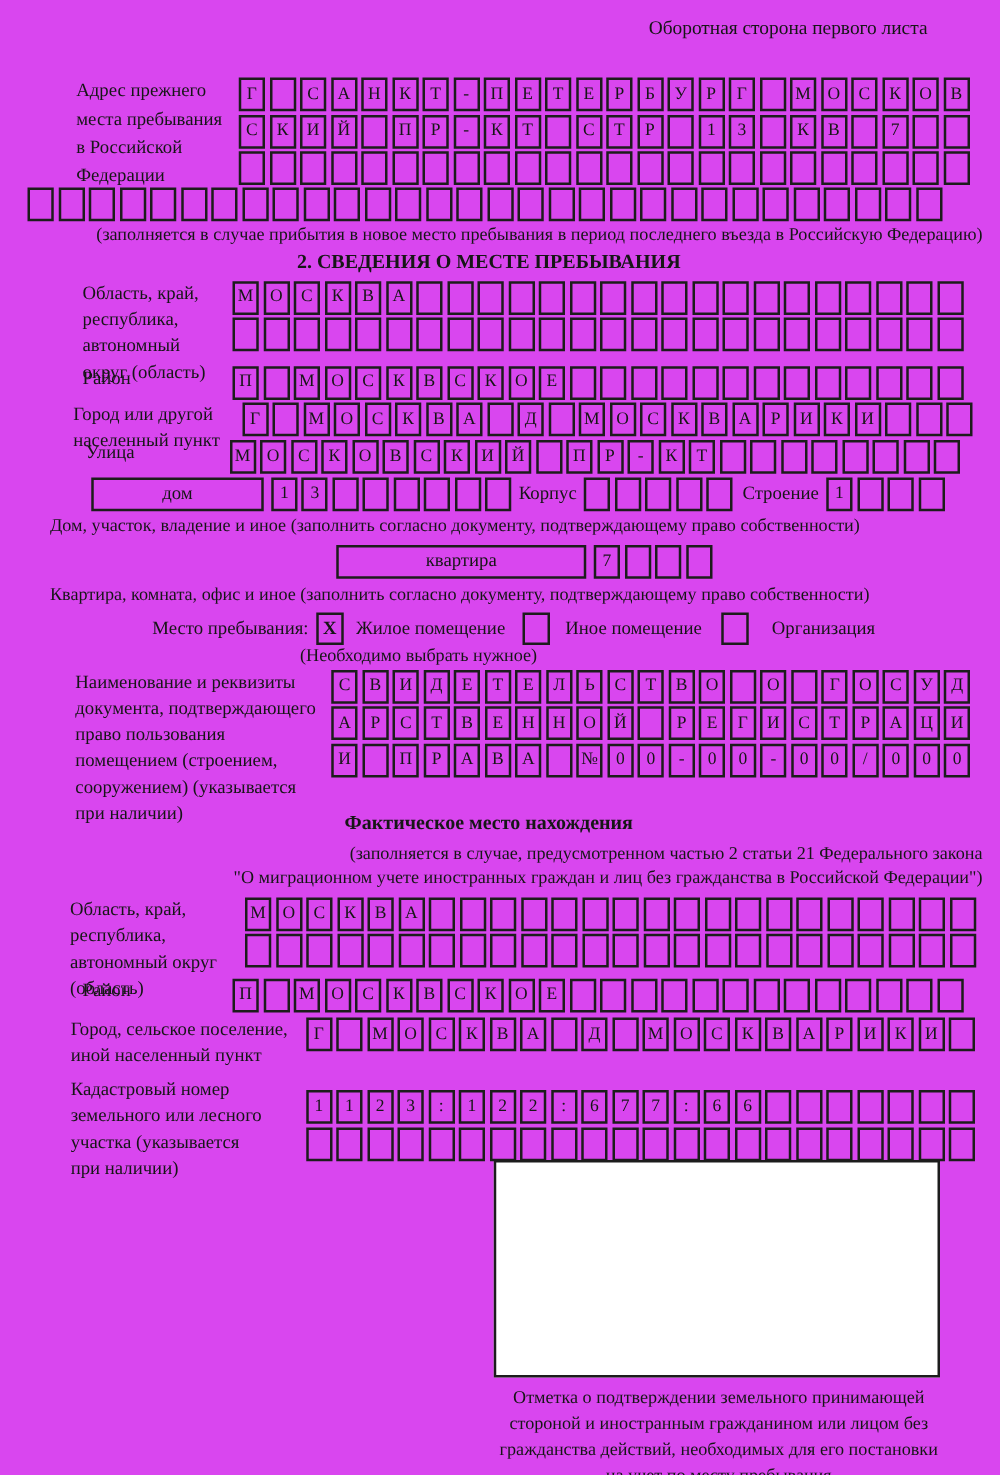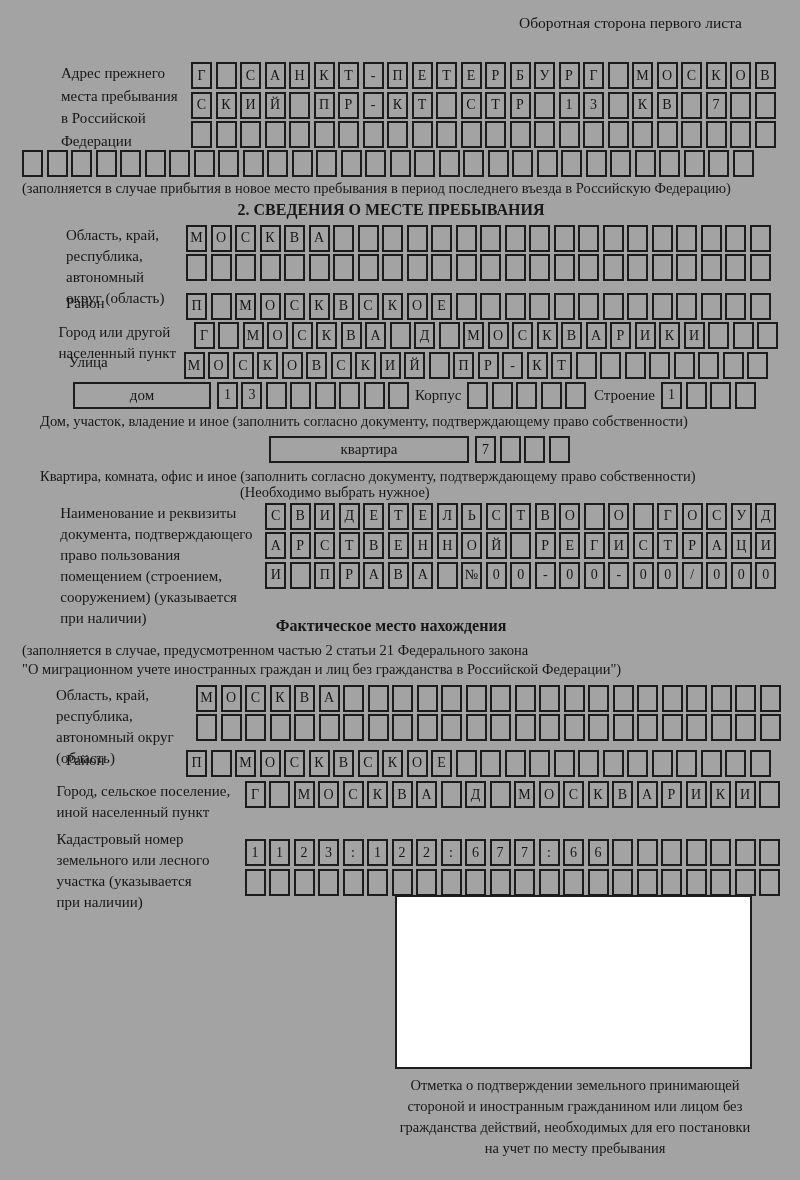--- a/index.html
+++ b/index.html
@@ -1,38 +1,38 @@
 <!DOCTYPE html>
 <html><head>
 <meta charset="utf-8">
 <style>
   html,body{margin:0;padding:0;background:#888;}
   .page{
-    width:800px;height:1180px;background:#a3a3a3;margin:0 auto;position:relative;
+    width:800px;height:1180px;background:#d946ef;margin:0 auto;position:relative;
     font-family:"Liberation Serif","DejaVu Serif",serif;color:#161616;
     padding:14px 0 0 22px;box-sizing:border-box;overflow:hidden;
   }
   .hdr{ text-align:right;padding-right:58px;font-size:15.5px;line-height:18px; }
   .fblock{ display:flex;align-items:flex-start;justify-content:center; }
   .flabel{ font-size:15px;line-height:21px;flex:0 0 auto;margin-left:18px;white-space:pre-line; }
   .lh23{ line-height:22.5px; }
   .w130{width:130px}.w120{width:120px}.w135{width:135px}.w115{width:115px}
   .w205{width:205px}.w140{width:140px}.w188{width:188px}
   .cells{ display:flex;margin-bottom:2.5px; }
   .cell{
     box-sizing:border-box;width:21px;height:27px;border:2px solid #1c1c1c;margin-right:3.5px;
     display:flex;align-items:center;justify-content:center;font-size:14px;line-height:14px;
   }
   .wbox{
     box-sizing:border-box;height:27px;border:2px solid #1c1c1c;display:flex;align-items:center;
     justify-content:center;font-size:15px;flex:0 0 auto;
   }
   .inlbl{ font-size:15px;line-height:27px;flex:0 0 auto; }
   .note{ font-size:14.5px;line-height:16px; }
-  .center{ text-align:left;padding-right:30px; }
+  .center{ text-align:right;padding-right:14px; }
   .h2t{ text-align:center;font-weight:bold;font-size:16px;line-height:18px;padding-right:40px; }
   .chk{
     box-sizing:border-box;width:22px;height:26px;border:2px solid #1c1c1c;display:flex;
     align-items:center;justify-content:center;font-size:15px;font-weight:bold;flex:0 0 auto;
   }
   .stamp{ box-sizing:border-box;border:2px solid #1c1c1c;background:#fff; }
   .cap{ font-size:14.5px;line-height:21px;text-align:center; }
   .ovis{ overflow:visible; }
 </style>
 </head>
@@ -350,20 +350,29 @@
     <div class="wbox" style="width:200px;">квартира</div>
     <div class="cells" style="margin-left:6px;">
         <div class="cell">7</div>
         <div class="cell"></div>
         <div class="cell"></div>
         <div class="cell"></div>
       </div>
   </div>
   <div class="note" style="margin:2px 0 0 18px;">Квартира, комната, офис и иное (заполнить согласно документу, подтверждающему право собственности)</div>
 
+  <div class="fblock" style="margin-top:6px;align-items:center;">
+    <div class="inlbl">Место пребывания:</div>
+    <div class="chk" style="margin-left:6px;">X</div>
+    <div class="inlbl" style="margin-left:10px;">Жилое помещение</div>
+    <div class="chk" style="margin-left:14px;"></div>
+    <div class="inlbl" style="margin-left:12px;">Иное помещение</div>
+    <div class="chk" style="margin-left:16px;"></div>
+    <div class="inlbl" style="margin-left:18px;">Организация</div>
+  </div>
   <div class="note" style="margin-left:218px;">(Необходимо выбрать нужное)</div>
 
   <div class="fblock ovis" style="margin-top:3px;height:100px;">
     <div class="flabel w205">Наименование и реквизиты
 документа, подтверждающего
 право пользования
 помещением (строением,
 сооружением) (указывается
 при наличии)</div>
     <div>

